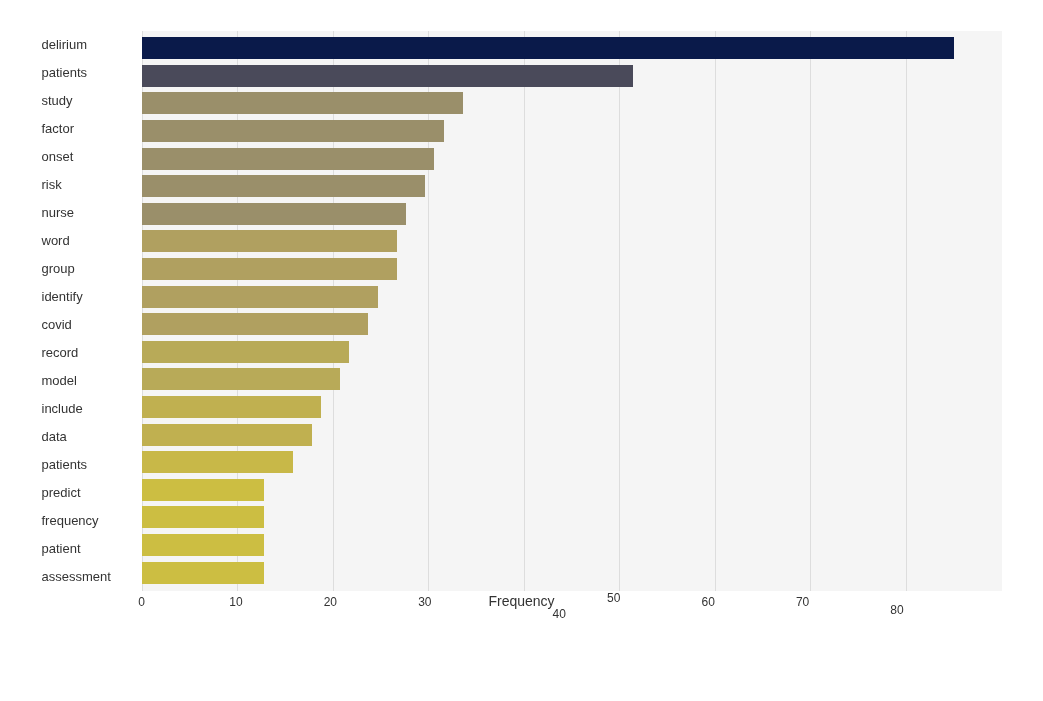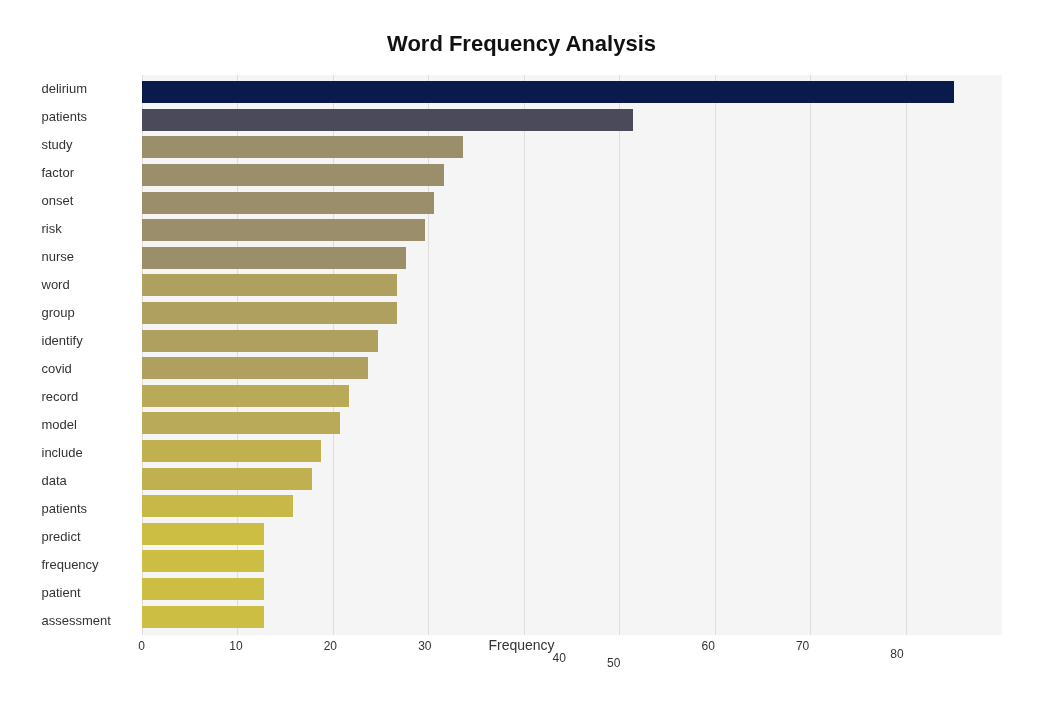--- a/index.html
+++ b/index.html
@@ -109,21 +109,20 @@
       text-align: center;
       font-size: 14px;
       color: #333;
       margin-top: 2px;
     }
   </style>
 </head>
 <body>
 
 <div class="chart-container">
-  <div class="chart-title">Word Frequency Analysis</div>
   <div class="chart-area">
     <div class="plot-area">
       <div class="y-labels" id="y-labels">
           <div class="y-label">delirium</div>
           <div class="y-label">patients</div>
           <div class="y-label">study</div>
           <div class="y-label">factor</div>
           <div class="y-label">onset</div>
           <div class="y-label">risk</div>
           <div class="y-label">nurse</div>
@@ -215,20 +214,20 @@
             <div class="bar" style="width: 14.4444%; background-color: rgb(204, 190, 66);"></div>
           </div>
         </div>
     </div>
     <div class="x-axis-container" id="x-axis-container" style="position: relative; height: 24px;">
         <span class="x-tick" style="left: 0%; top: 4px;">0</span>
         <span class="x-tick" style="left: 11.1111%; top: 4px;">10</span>
         <span class="x-tick" style="left: 22.2222%; top: 4px;">20</span>
         <span class="x-tick" style="left: 33.3333%; top: 4px; text-align: center;">30</span>
         <span class="x-tick" style="left: 44.4444%; top: 16px; margin-left: 40px;">40</span>
-        <span class="x-tick" style="left: 55.5556%; top: 21px; text-align: right;">50</span>
+        <span class="x-tick" style="left: 55.5556%; top: 0; text-align: right;">50</span>
         <span class="x-tick" style="left: 66.6667%; top: 4px;">60</span>
         <span class="x-tick" style="left: 77.7778%; top: 4px;">70</span>
         <span class="x-tick" style="left: 88.8889%; top: 12px;">80</span>
       </div>
     <div class="x-label">Frequency</div>
   </div>
 </div>
 
 </body></html>

